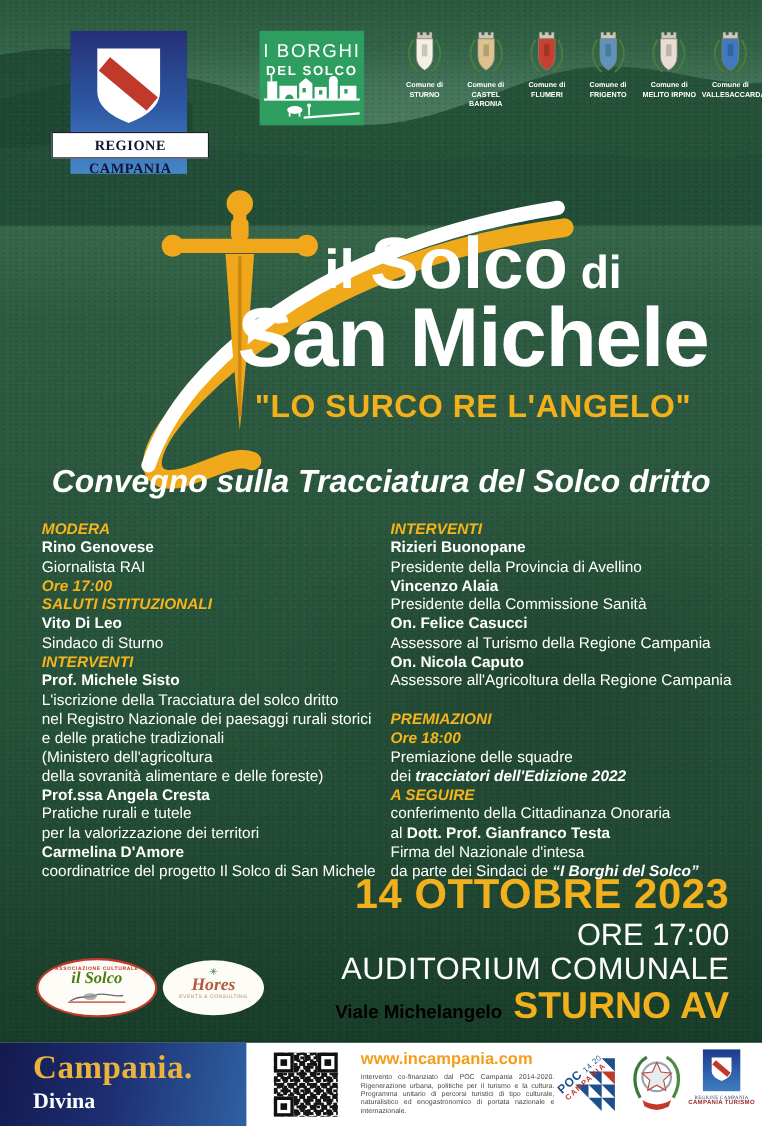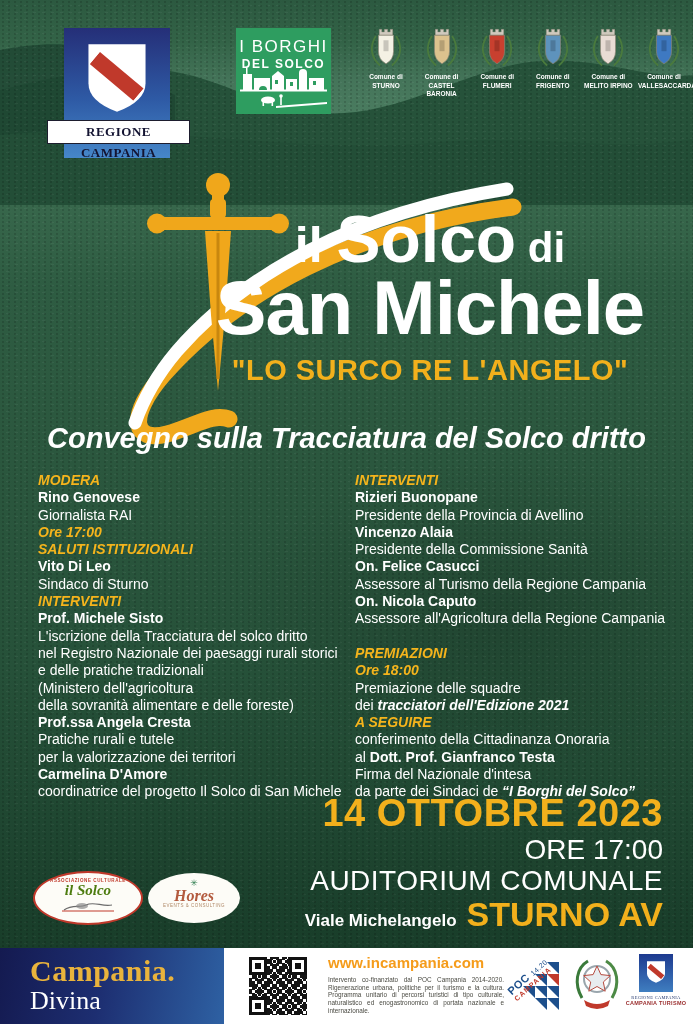--- a/index.html
+++ b/index.html
@@ -67,31 +67,31 @@
   .oh-name{font-family:"Liberation Serif",serif;font-style:italic;font-weight:700;
     font-size:16px;color:#b35a3e;line-height:15px;}
   .oh-sub{font-size:4.5px;color:#b08968;letter-spacing:.5px;}
 
   
   .event{left:250px;top:792px;width:413px;text-align:right;}
   .ev-date{font-size:38px;font-weight:700;color:#F2B01C;line-height:42px;letter-spacing:.5px;white-space:nowrap;}
   .ev-time{font-size:28px;color:#fff;line-height:31px;}
   .ev-venue{font-size:28px;color:#ffffff;line-height:31px;letter-spacing:.5px;white-space:nowrap;}
   .ev-city-line{line-height:36px;white-space:nowrap;}
-  .ev-street{font-size:17px;font-weight:700;color:#ffffff;margin-right:10px;}
+  .ev-street{font-size:17px;font-weight:700;color:#000000;margin-right:10px;}
   .ev-city{font-size:34px;font-weight:700;color:#F2B01C;}
 
   
   .footer{left:0;top:948px;width:693px;height:76px;background:#fff;}
   .campania-box{position:absolute;left:0;top:0;width:224px;height:76px;
     background:linear-gradient(100deg,#141A50 0%,#1d2e71 45%,#2e61a3 100%);
     padding-left:30px;box-sizing:border-box;}
   .cd1{font-family:"Liberation Serif",serif;font-weight:700;font-size:30px;color:#E9B33C;
     line-height:30px;margin-top:8px;letter-spacing:.5px;}
-  .cd2{font-family:"Liberation Serif",serif;font-weight:400;font-size:26px;color:#fff;line-height:30px;}
+  .cd2{font-family:"Liberation Serif",serif;font-weight:700;font-size:20px;color:#fff;line-height:30px;}
   .qr{position:absolute;left:246px;top:6px;width:58px;height:58px;background:#fff;padding:3px;}
   .qr-inner{position:relative;width:58px;height:58px;background-image:
     repeating-conic-gradient(#151515 0 25%,transparent 0 50%),
     repeating-conic-gradient(#151515 0 25%,transparent 0 50%);
     background-size:6px 6px,10px 10px;background-position:0 0,3px 2px;}
   .qr-f{position:absolute;width:12px;height:12px;border:3px solid #111;background:#fff;}
   .qr-f::after{content:"";position:absolute;left:3px;top:3px;width:6px;height:6px;background:#111;}
   .qr-tl{left:0;top:0;} .qr-tr{right:0;top:0;} .qr-bl{left:0;bottom:0;}
   .fw{position:absolute;left:328px;top:6px;font-size:15px;font-weight:700;color:#F59C1B;}
   .fdisc{position:absolute;left:328px;top:28px;width:176px;font-size:6.4px;line-height:7.7px;
@@ -260,21 +260,21 @@
       <div class="prog-line"><span class="seg-b">Vincenzo Alaia</span></div>
       <div class="prog-line"><span class="seg-n">Presidente della Commissione Sanità</span></div>
       <div class="prog-line"><span class="seg-b">On. Felice Casucci</span></div>
       <div class="prog-line"><span class="seg-n">Assessore al Turismo della Regione Campania</span></div>
       <div class="prog-line"><span class="seg-b">On. Nicola Caputo</span></div>
       <div class="prog-line"><span class="seg-n">Assessore all'Agricoltura della Regione Campania</span></div>
       <div class="prog-gap"></div>
       <div class="prog-line"><span class="seg-h">PREMIAZIONI</span></div>
       <div class="prog-line"><span class="seg-h">Ore 18:00</span></div>
       <div class="prog-line"><span class="seg-n">Premiazione delle squadre</span></div>
-      <div class="prog-line"><span class="seg-n">dei </span><span class="seg-bi">tracciatori dell'Edizione 2021</span></div>
+      <div class="prog-line"><span class="seg-n">dei </span><span class="seg-bi">tracciatori dell'Edizione 2022</span></div>
       <div class="prog-line"><span class="seg-h">A SEGUIRE</span></div>
       <div class="prog-line"><span class="seg-n">conferimento della Cittadinanza Onoraria</span></div>
       <div class="prog-line"><span class="seg-n">al </span><span class="seg-b">Dott. Prof. Gianfranco Testa</span></div>
       <div class="prog-line"><span class="seg-n">Firma del Nazionale d'intesa</span></div>
       <div class="prog-line"><span class="seg-n">da parte dei Sindaci de </span><span class="seg-bi">“I Borghi del Solco”</span></div>
     </div>
 
 
   <div class="abs oval oval-solco">
     <div class="os-arc">ASSOCIAZIONE CULTURALE</div>

